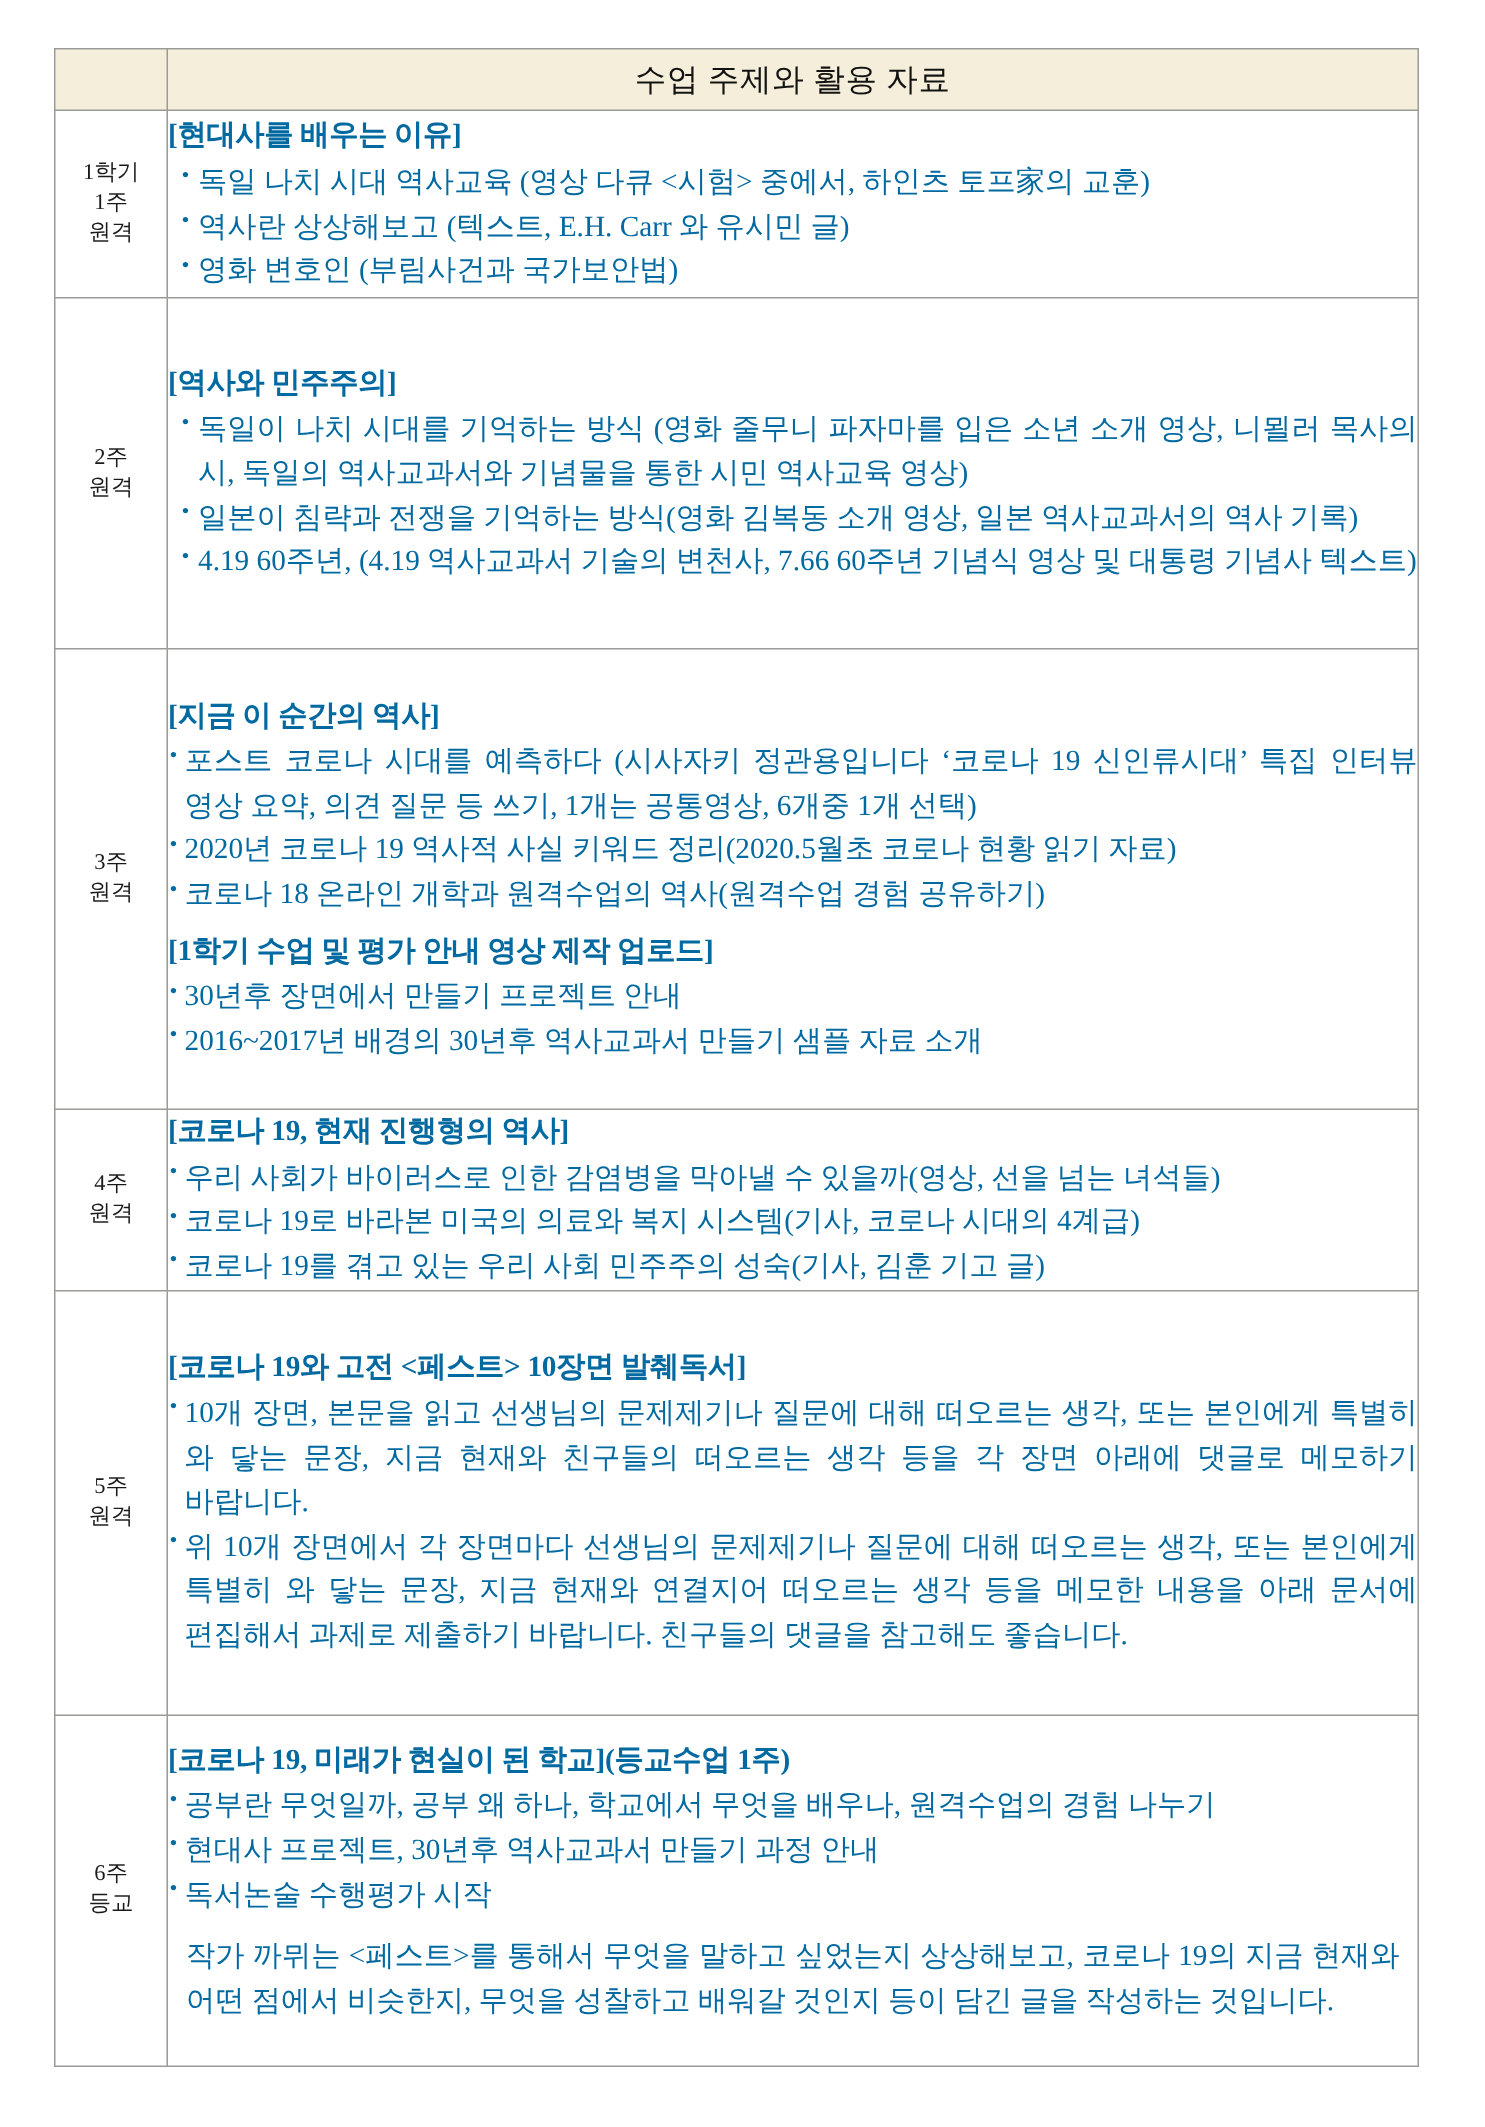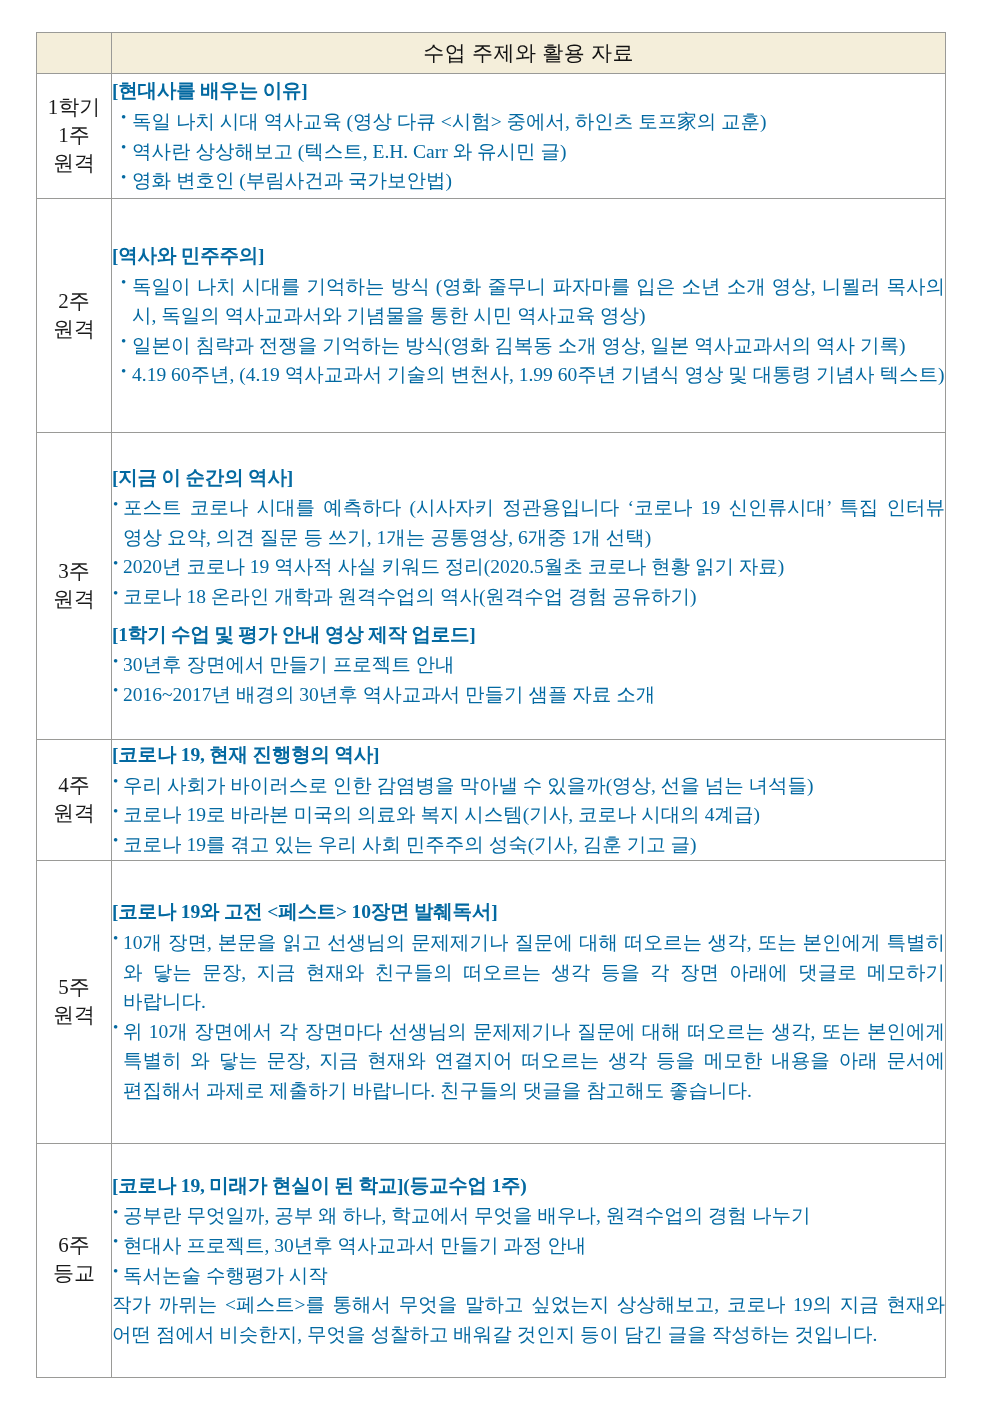--- a/index.html
+++ b/index.html
@@ -53,21 +53,21 @@
     font-size: 21px;
     font-weight: 400;
     letter-spacing: 0.5px;
     color: #121212;
   }
 
   
   td.week {
     text-align: center;
     vertical-align: middle;
-    font-size: 21px;
+    font-size: 15px;
     line-height: 1.32;
     color: #1a1a1a;
     padding: 4px 0;
   }
   td.week .wk-line { display: block; white-space: nowrap; }
 
   
   td.content {
     vertical-align: top;
     padding: 5px 7px 7px 8px;
@@ -106,21 +106,21 @@
     left: 1px;
     top: -0.5px;
     font-size: 15px;
     line-height: inherit;
   }
   
   ul.items.indent > li { padding-left: 20px; }
   ul.items.indent > li::before { left: 9px; }
 
   p.para {
-    margin: 0;
+    margin: 12px;
     text-align: justify;
     text-justify: inter-character;
     word-break: keep-all;
     overflow-wrap: break-word;
   }
 
   
   tr.r1 td { height: 124px; }
   tr.r2 td { height: 233px; }
   tr.r3 td { height: 306px; }
@@ -165,21 +165,21 @@
           <td class="week">
             <span class="wk-line">2주</span>
             <span class="wk-line">원격</span>
           </td>
           <td class="content">
             <div class="blk">
               <div class="blk-title">[역사와 민주주의]</div>
               <ul class="items indent">
                 <li>독일이 나치 시대를 기억하는 방식 (영화 줄무니 파자마를 입은 소년 소개 영상, 니묄러 목사의 시, 독일의 역사교과서와 기념물을 통한 시민 역사교육 영상)</li>
                 <li>일본이 침략과 전쟁을 기억하는 방식(영화 김복동 소개 영상, 일본 역사교과서의 역사 기록)</li>
-                <li>4.19 60주년, (4.19 역사교과서 기술의 변천사, 1.99 60주년 기념식 영상 및 대통령 기념사 텍스트)</li>
+                <li>4.19 60주년, (4.19 역사교과서 기술의 변천사, 7.66 60주년 기념식 영상 및 대통령 기념사 텍스트)</li>
               </ul>
             </div>
           </td>
         </tr>
         <tr class="r3">
           <td class="week">
             <span class="wk-line">3주</span>
             <span class="wk-line">원격</span>
           </td>
           <td class="content">

